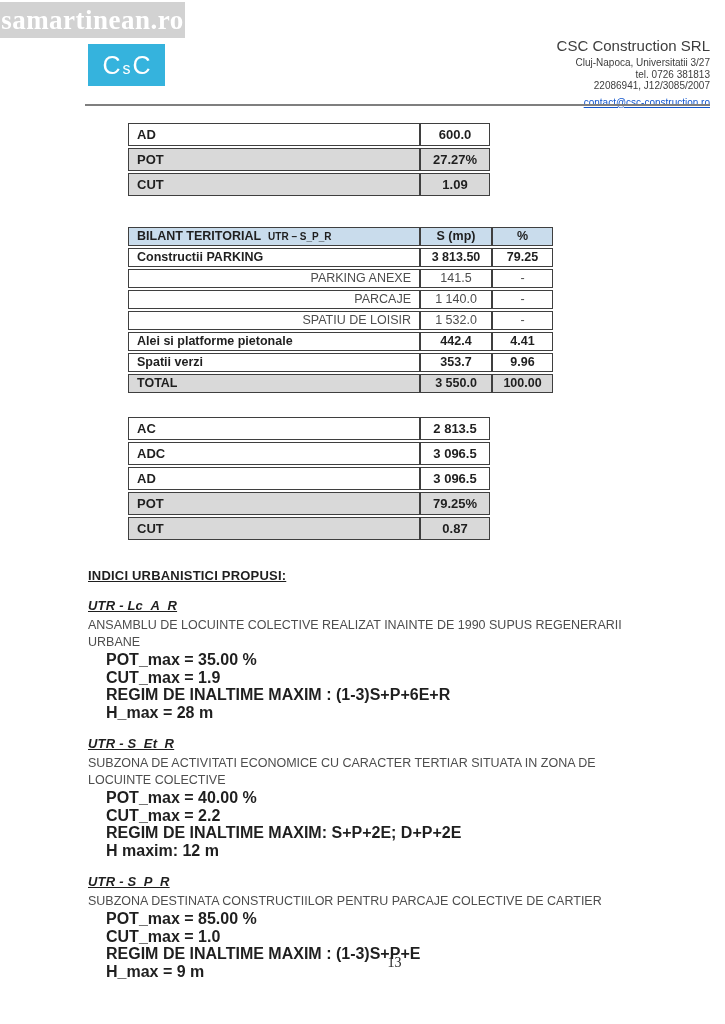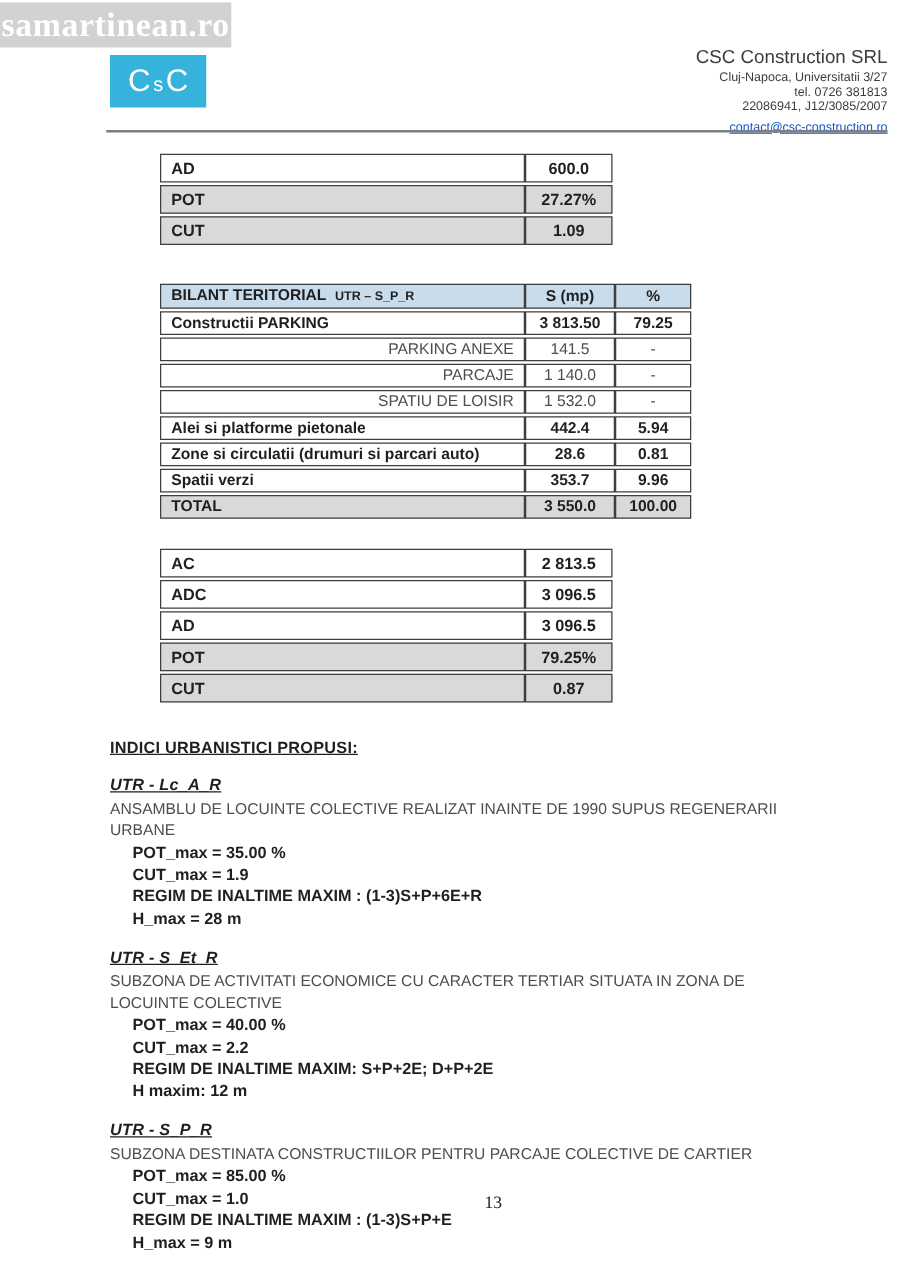--- a/index.html
+++ b/index.html
@@ -77,21 +77,21 @@
     font-weight:bold;text-decoration:underline;
     font-size:13px;color:#1f1f1f;
     margin:26px 0 0 3px;letter-spacing:0.2px;
   }
   .section{margin:15px 0 0 3px;}
   .section-code{
     font-weight:bold;font-style:italic;text-decoration:underline;
     font-size:13px;color:#1f1f1f;margin-bottom:4px;letter-spacing:0.2px;
   }
   .desc-line{font-size:12.5px;color:#4d4d4d;line-height:17px;}
-  .param-line{font-size:13px;font-weight:bold;color:#1f1f1f;line-height:17.5px;margin-left:18px;}
+  .param-line{font-size:16px;font-weight:bold;color:#1f1f1f;line-height:17.5px;margin-left:18px;}
   .footer{
     position:absolute;top:955px;left:0;width:100%;
     text-align:center;
     font-family:"Liberation Serif", serif;
     font-size:14px;color:#222;padding-left:32px;
   }
 </style>
 </head>
 <body>
 
@@ -164,26 +164,21 @@
             <td class="c plain">-</td>
           </tr>
           <tr>
             <td class="lbl plain">SPATIU DE LOISIR</td>
             <td class="c plain">1 532.0</td>
             <td class="c plain">-</td>
           </tr>
           <tr>
             <td class="lbl">Alei si platforme pietonale</td>
             <td class="c">442.4</td>
-            <td class="c">5.94</td>
-          </tr>
-          <tr>
-            <td class="lbl">Zone si circulatii (drumuri si parcari auto)</td>
-            <td class="c">28.6</td>
-            <td class="c">0.81</td>
+            <td class="c">4.41</td>
           </tr>
           <tr>
             <td class="lbl">Spatii verzi</td>
             <td class="c">353.7</td>
             <td class="c">9.96</td>
           </tr>
           <tr class="shaded">
             <td class="lbl">TOTAL</td>
             <td class="c">3 550.0</td>
             <td class="c">100.00</td>

